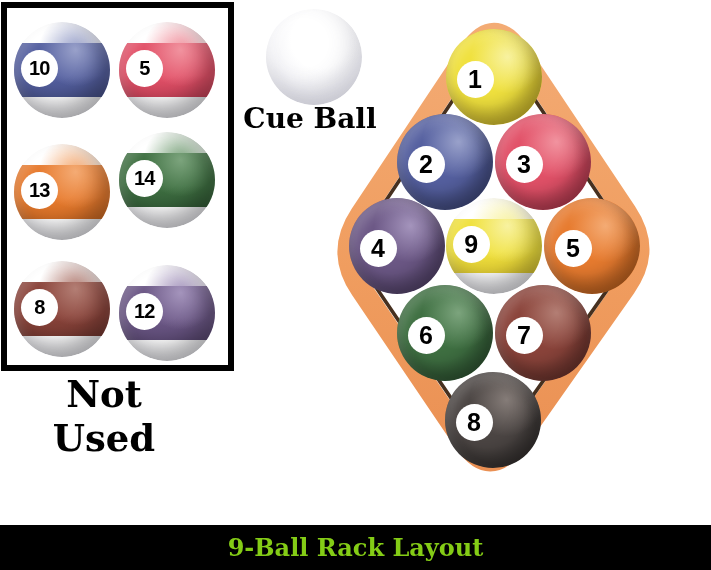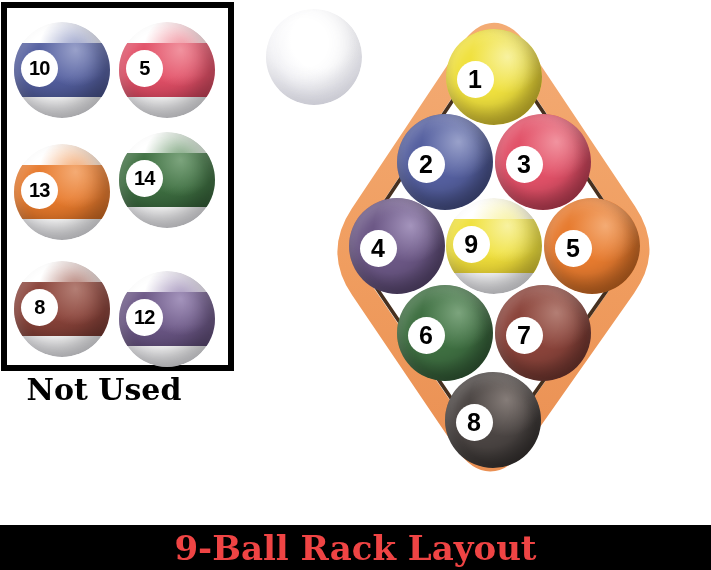--- a/index.html
+++ b/index.html
@@ -52,30 +52,30 @@
   }
   .ball.stripe .num { left:7%; top:29%; }
   .ball .num.two { font-size:20px; letter-spacing:-1px; }
 
   
   .label {
     position:absolute; color:#000; text-align:center;
     font-family:"DejaVu Serif", serif; font-weight:bold;
   }
   .cue-label    { left:238px; top:102px; width:144px; font-size:28px; }
-  .notused-label{ left:20px;  top:372px; width:168px; font-size:30px; }
+  .notused-label{ left:20px;  top:372px; width:168px; font-size:37px; }
   .rack-label   { left:424px; top:488px; width:144px; font-size:29px; }
 
   
   .title-bar {
     position:absolute; left:0; top:525px; width:711px; height:45px; background:#000;
     display:flex; align-items:center; justify-content:center;
   }
   .title-bar .title-text {
-    color:#ef4444; font-family:"DejaVu Serif", serif; font-weight:bold; font-size:34px;
+    color:#84cc16; font-family:"DejaVu Serif", serif; font-weight:bold; font-size:24px;
   }
 </style>
 </head>
 <body>
 
 <div class="stage">
 
   <div class="notused-box"></div>
 
   <svg class="rack-svg" viewBox="0 0 711 570">
@@ -109,21 +109,21 @@
       <div class="ball stripe" style="left: 119px; top: 132px; --c: #3f7042; --cd: #254529; --hl: #7ca47d;">
         <div class="band"></div>
         <div class="shade"></div>
         <div class="num two">14</div>
       </div>
       <div class="ball stripe" style="left: 14px; top: 261px; --c: #8b443b; --cd: #5a2a24; --hl: #b37e74;">
         <div class="band"></div>
         <div class="shade"></div>
         <div class="num two">8</div>
       </div>
-      <div class="ball stripe" style="left: 119px; top: 271px; --c: #6c5886; --cd: #46375c; --hl: #a494bc;">
+      <div class="ball stripe" style="left: 119px; top: 265px; --c: #6c5886; --cd: #46375c; --hl: #a494bc;">
         <div class="band"></div>
         <div class="shade"></div>
         <div class="num two">12</div>
       </div>
       <div class="ball cue" style="left: 266px; top: 9px;">
         <div class="shade"></div>
       </div>
       <div class="ball solid" style="left: 446px; top: 29px; --c: #f0e13e; --cd: #c6ab22; --hl: #f8f2a0;">
         <div class="shade"></div>
         <div class="num">1</div>
@@ -156,19 +156,20 @@
       <div class="ball solid" style="left: 495px; top: 285px; --c: #8b443b; --cd: #5a2a24; --hl: #b37e74;">
         <div class="shade"></div>
         <div class="num">7</div>
       </div>
       <div class="ball solid" style="left: 445px; top: 372px; --c: #4c4644; --cd: #242120; --hl: #857c78;">
         <div class="shade"></div>
         <div class="num">8</div>
       </div>
     </div>
 
+  <div class="label cue-label">Cue Ball</div>
   <div class="label notused-label">Not Used</div>
 
   <div class="title-bar">
     <span class="title-text">9-Ball Rack Layout</span>
   </div>
 
 </div>
 
 </body></html>

